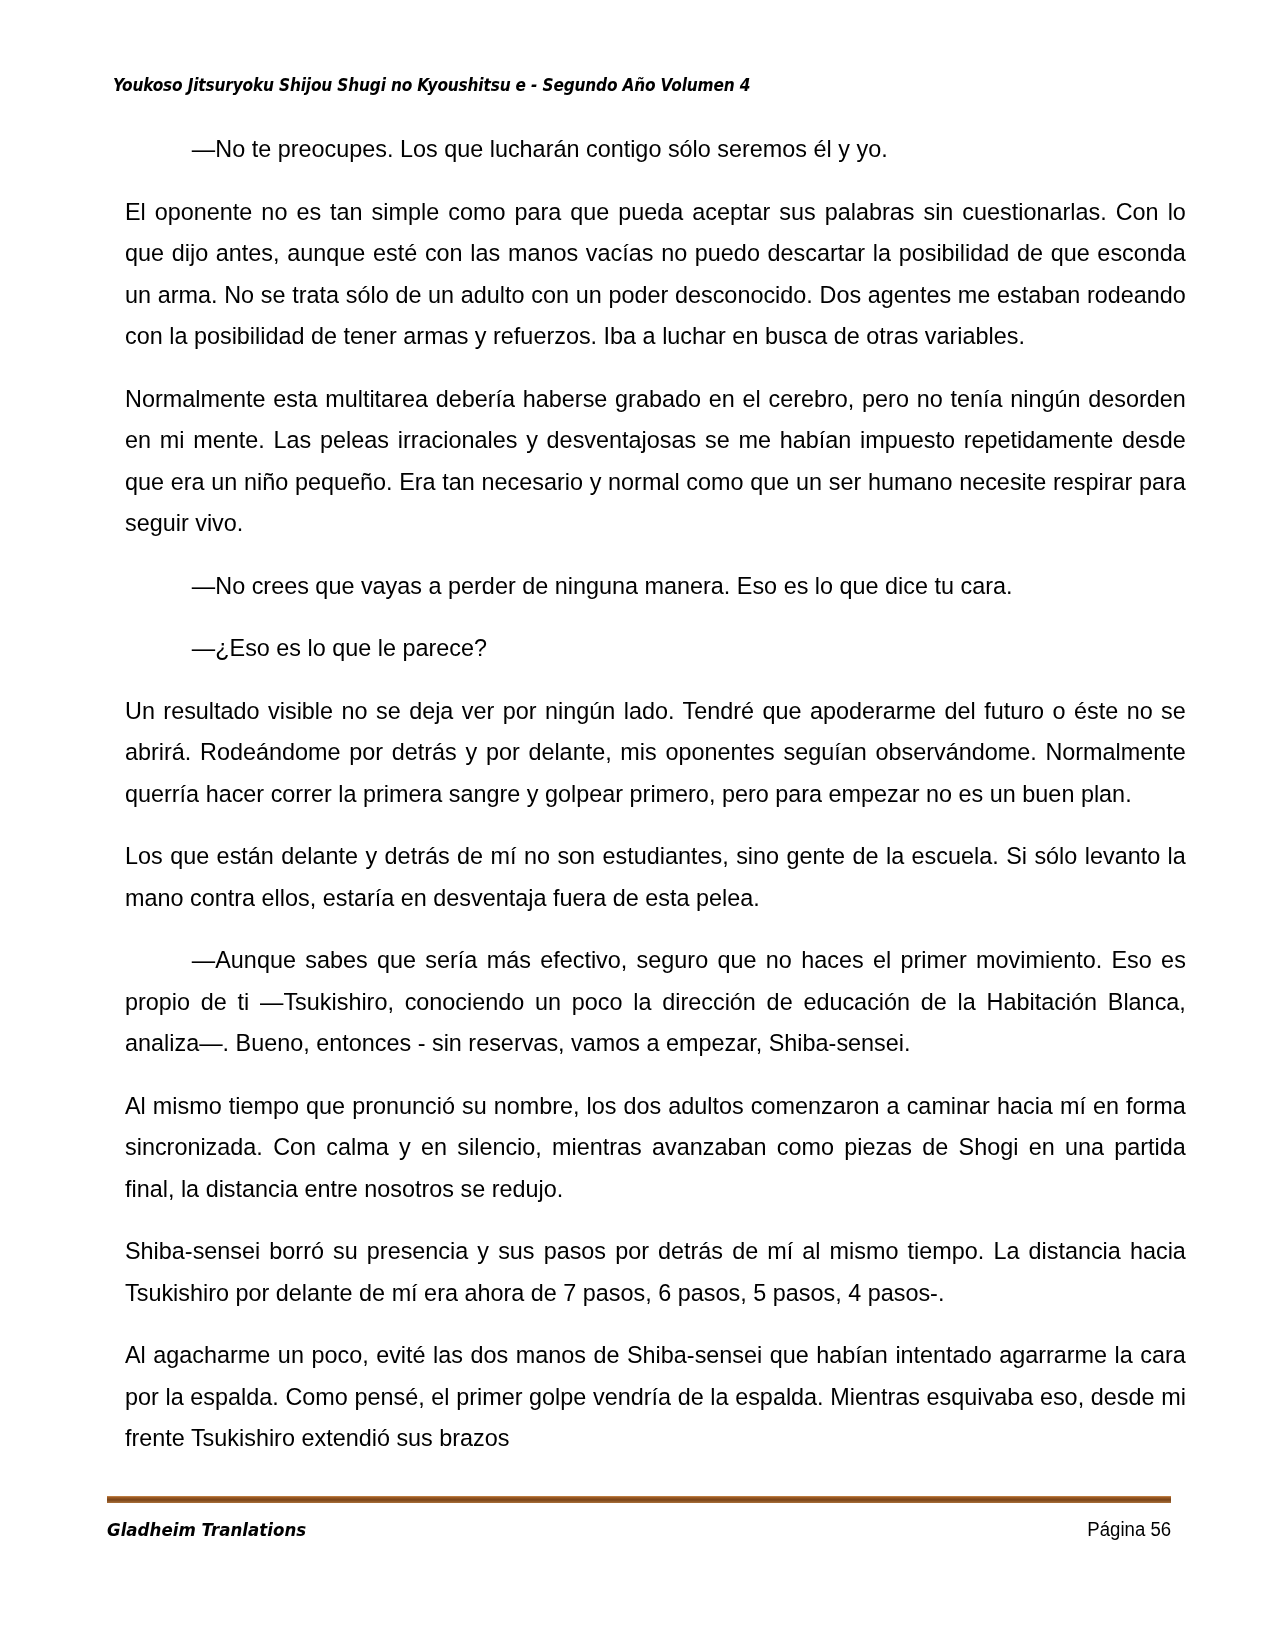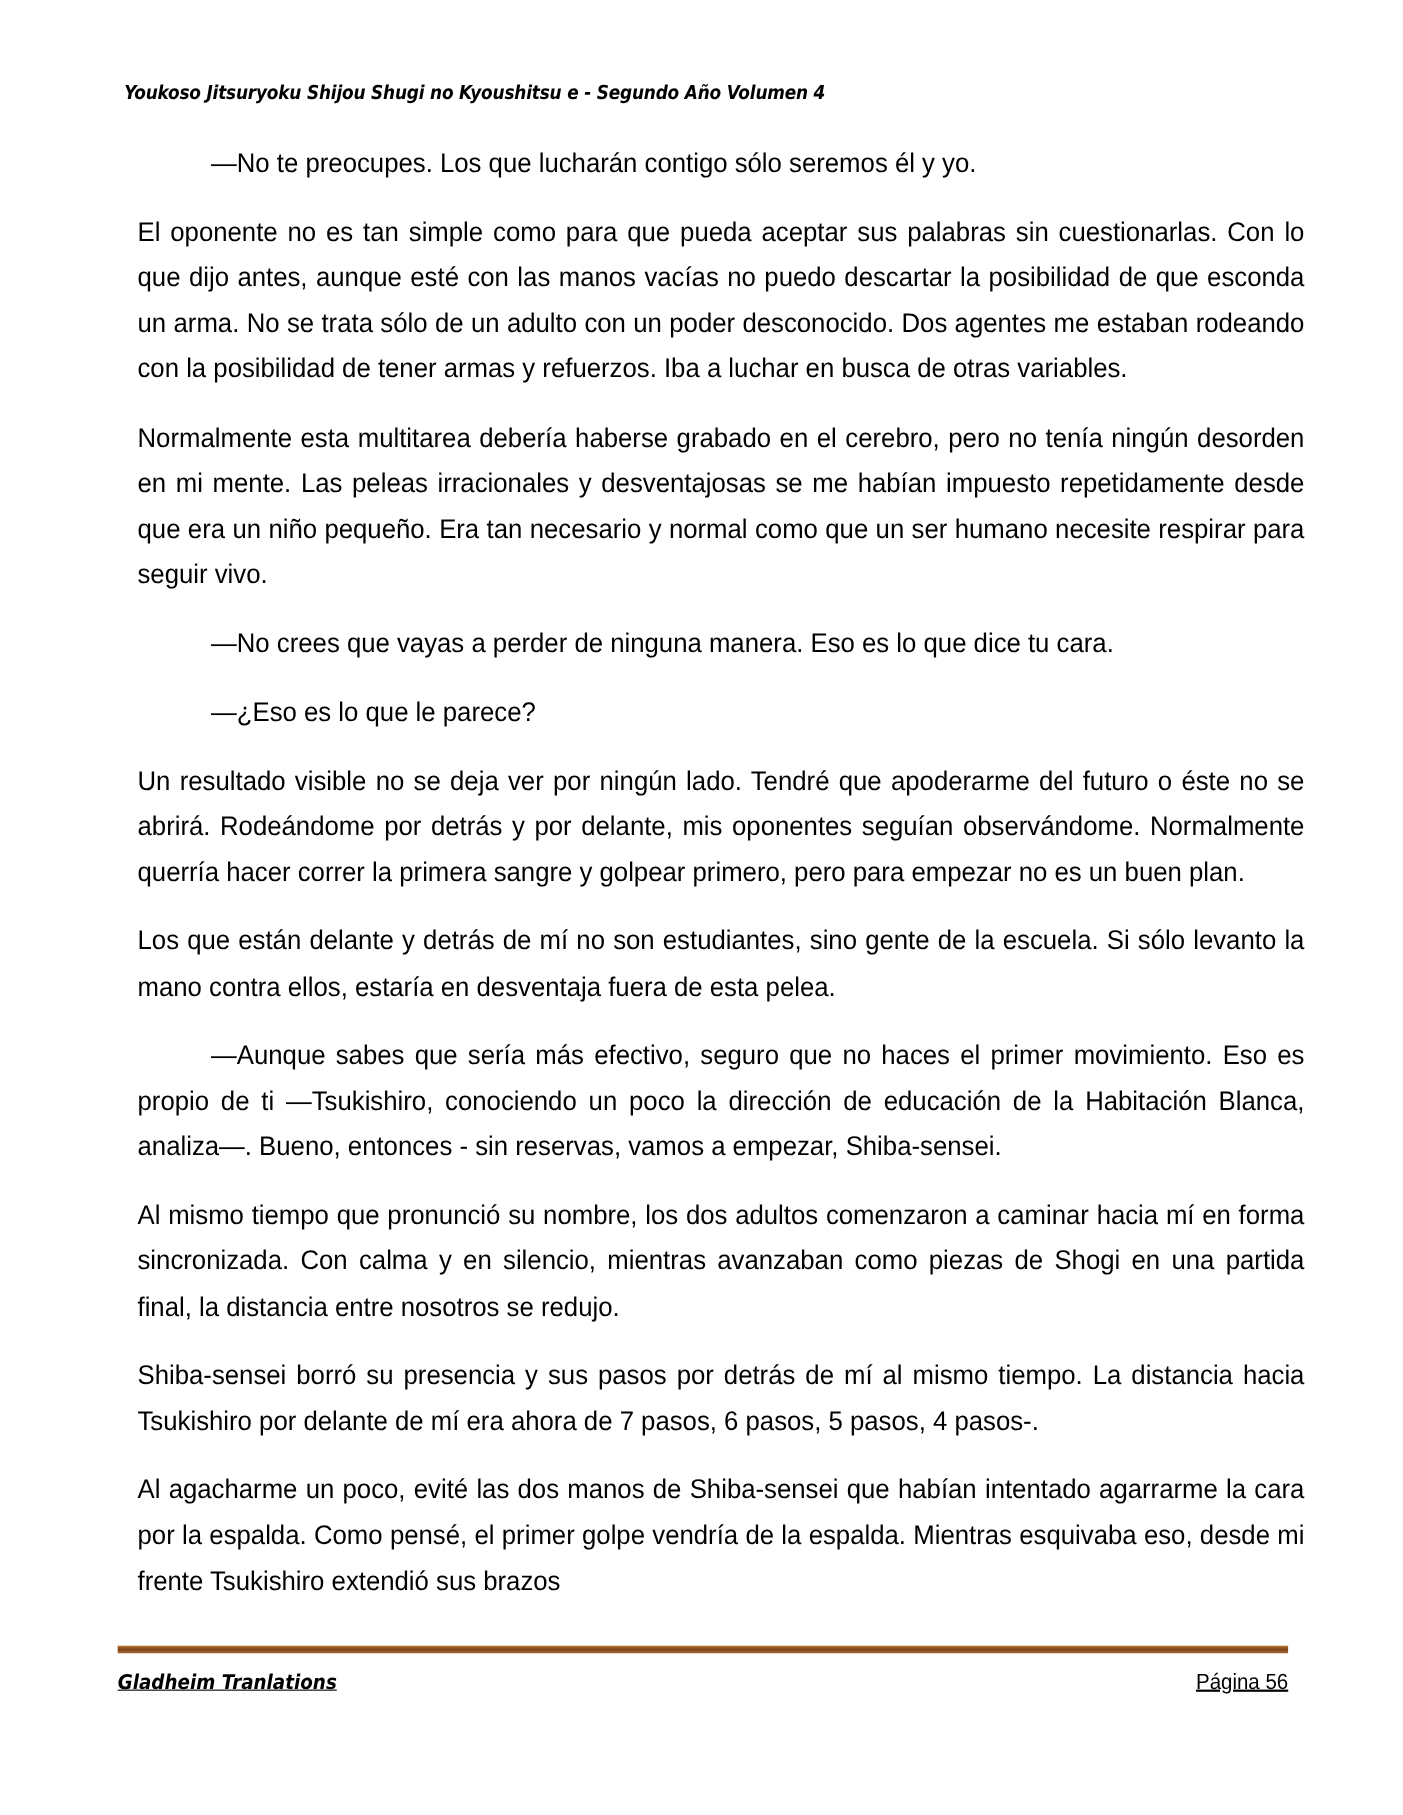--- a/index.html
+++ b/index.html
@@ -76,21 +76,20 @@
                 #c98a4e 0%,
                 #9b5a23 22%,
                 #7a4418 55%,
                 #a9703a 100%);
   }
   .footer-row {
     display: flex;
     justify-content: space-between;
     align-items: baseline;
     margin-top: 15px;
-    text-decoration: underline;
   }
   .footer-left {
     font-family: "DejaVu Sans", sans-serif;
     font-weight: bold;
     font-style: italic;
     font-size: 18.5px;
     transform: scaleX(0.9);
     transform-origin: left center;
     white-space: nowrap;
   }

